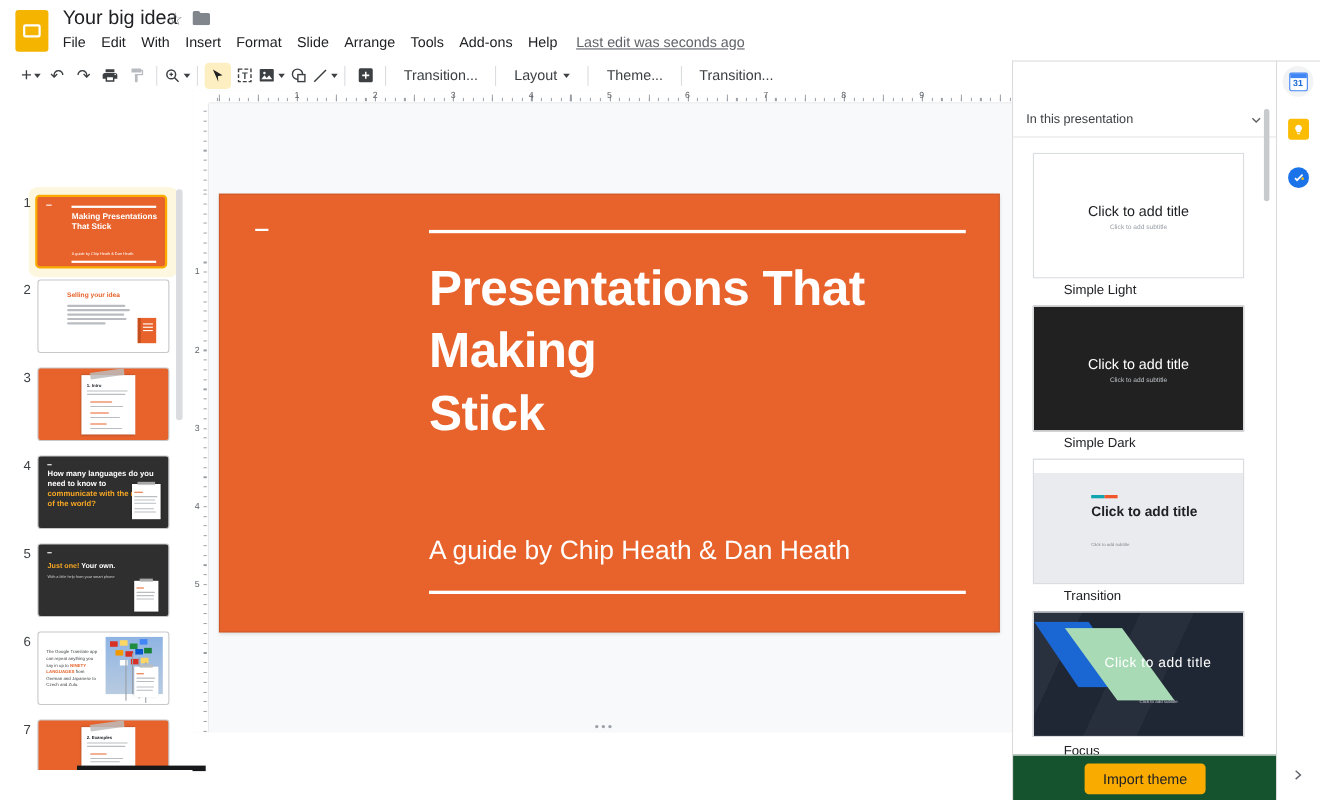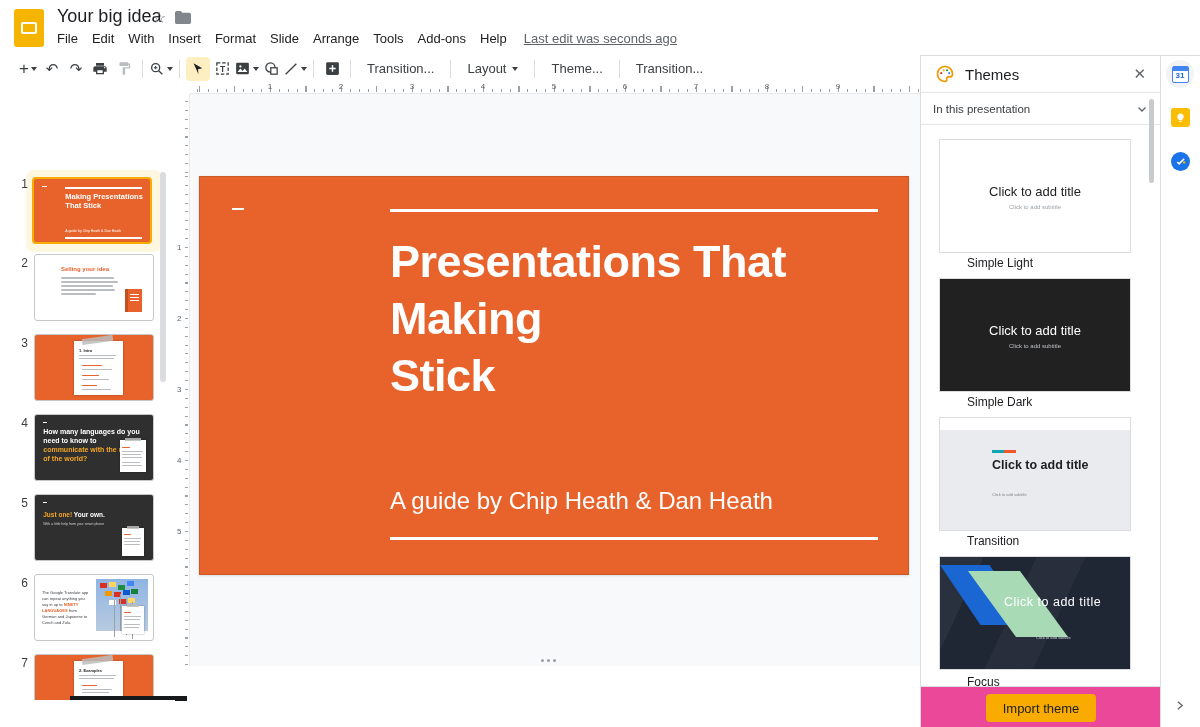--- a/index.html
+++ b/index.html
@@ -93,21 +93,21 @@
   #tc-stream::before { content:""; position:absolute; left:0; top:0; width:100%; height:12px; background:#fff; }
   #tc-stream .accent { position:absolute; left:52px; top:32px; width:12px; height:3px; background:#12a4af; box-shadow:12px 0 0 #f0582b; }
   #tc-stream .tc-title { left:52px; width:auto; text-align:left; font-weight:bold; font-size:12.5px; }
   #tc-stream .tc-sub { left:52px; width:auto; text-align:left; font-size:4px; color:#80868b; }
   #tc-focus { background:#1f2634; }
   #tc-focus .stripe { position:absolute; inset:0; background:linear-gradient(115deg, rgba(255,255,255,.05) 0 18%, transparent 18% 40%, rgba(255,255,255,.04) 40% 60%, transparent 60%); }
   #tc-focus .blue { position:absolute; left:0; top:8px; width:90px; height:60px; background:#1a66d2; clip-path:polygon(0 0,55% 0,100% 100%,45% 100%); }
   #tc-focus .mint { position:absolute; left:28px; top:14px; width:100px; height:66px; background:#a8dab5; clip-path:polygon(0 0,52% 0,100% 100%,48% 100%); }
   #tc-focus .tc-title { left:64px; width:auto; color:#fff; font-size:12.5px; letter-spacing:.5px; }
   #tc-focus .tc-sub { left:96px; width:auto; font-size:4px; color:#cdd3da; }
-  #tp-footer { position:absolute; left:0; top:630px; width:100%; height:42px; border-top:1px solid #e0e0e0; background:#ec4899; }
+  #tp-footer { position:absolute; left:0; top:630px; width:100%; height:42px; border-top:1px solid #e0e0e0; background:#14532d; }
   #import-btn { position:absolute; left:65px; top:7px; width:110px; height:28px; background:#F9AB00; border-radius:4px; border:none;
                 font-size:13px; font-weight:500; color:#202124; display:flex; align-items:center; justify-content:center; font-family:inherit; }
   #tp-scrollbar { position:absolute; left:228px; top:43px; width:5px; height:84px; background:#c8cbce; border-radius:3px; }
 
   
   #rail { position:absolute; left:1160px; top:55px; width:40px; height:672px; background:#fff; border-left:1px solid #dcdcdc; border-top:1px solid #dcdcdc; }
   #cal-btn { position:absolute; left:5px; top:4px; width:28px; height:28px; border-radius:50%; background:#f1f3f4; display:flex; align-items:center; justify-content:center; }
   .cal-icon { width:17px; height:17px; background:#fff; border:1.5px solid #4285F4; border-radius:2px; position:relative; }
   .cal-icon::before { content:""; position:absolute; left:0; top:0; width:100%; height:4px; background:#4285F4; }
   .cal-icon span { position:absolute; left:0; top:4px; width:100%; text-align:center; font-size:8px; font-weight:bold; color:#1967D2; }
@@ -374,31 +374,20 @@
     </div>
     <div id="slide-subtitle">A guide by Chip Heath &amp; Dan Heath</div>
     <div class="line-bottom"></div>
   </div>
 
   <div id="notes-handle"></div>
 
 </div>
 
 <div id="themes-panel">
-  <div id="tp-header">
-    <svg width="20" height="20" viewBox="0 0 24 24">
-      <path fill="none" stroke="#F29900" stroke-width="2" d="M12 3a9 9 0 1 0 0 18c1.5 0 2.2-.9 2.2-2 0-.6-.2-1-.2-1.6 0-1.1.9-2 2-2h2.2c2 0 2.8-1.5 2.8-3.4A9 9 0 0 0 12 3z"></path>
-      <circle cx="7.5" cy="11" r="1.3" fill="#D93025"></circle>
-        <circle cx="10.5" cy="7.5" r="1.3" fill="#F9AB00"></circle>
-        <circle cx="14.5" cy="7.5" r="1.3" fill="#1E8E3E"></circle>
-        <circle cx="17" cy="11" r="1.3" fill="#4285F4"></circle>
-    </svg>
-    <span id="tp-title">Themes</span>
-    <span style="color:#5f6368;font-size:15px;">✕</span>
-  </div>
   <div id="tp-section">
     <span id="tp-section-label">In this presentation</span>
     <svg width="12" height="12" viewBox="0 0 24 24">
         <path fill="none" stroke="#5f6368" stroke-width="2.6" d="M5 9l7 7 7-7"></path>
       </svg>
   </div>
 
   <div class="theme-card" style="top:83px;">
     <div class="tc-title" style="top:44px;">Click to add title</div>
     <div class="tc-sub" style="top:64px;">Click to add subtitle</div>

